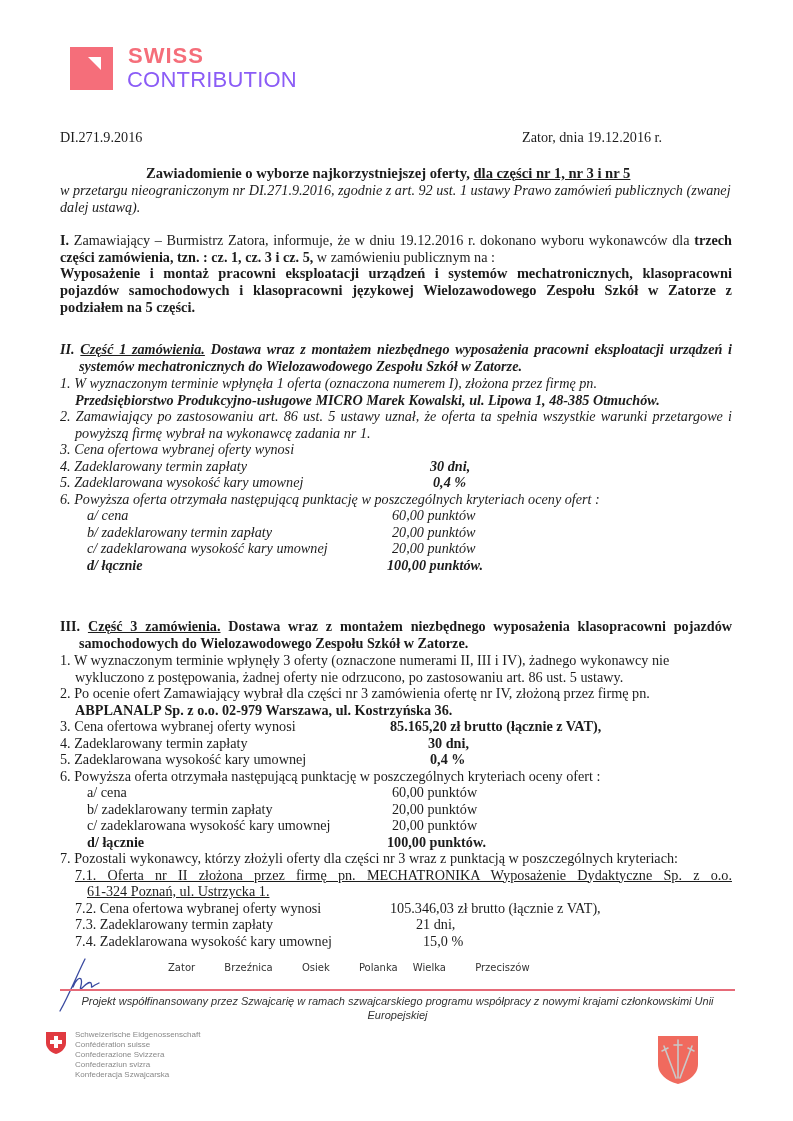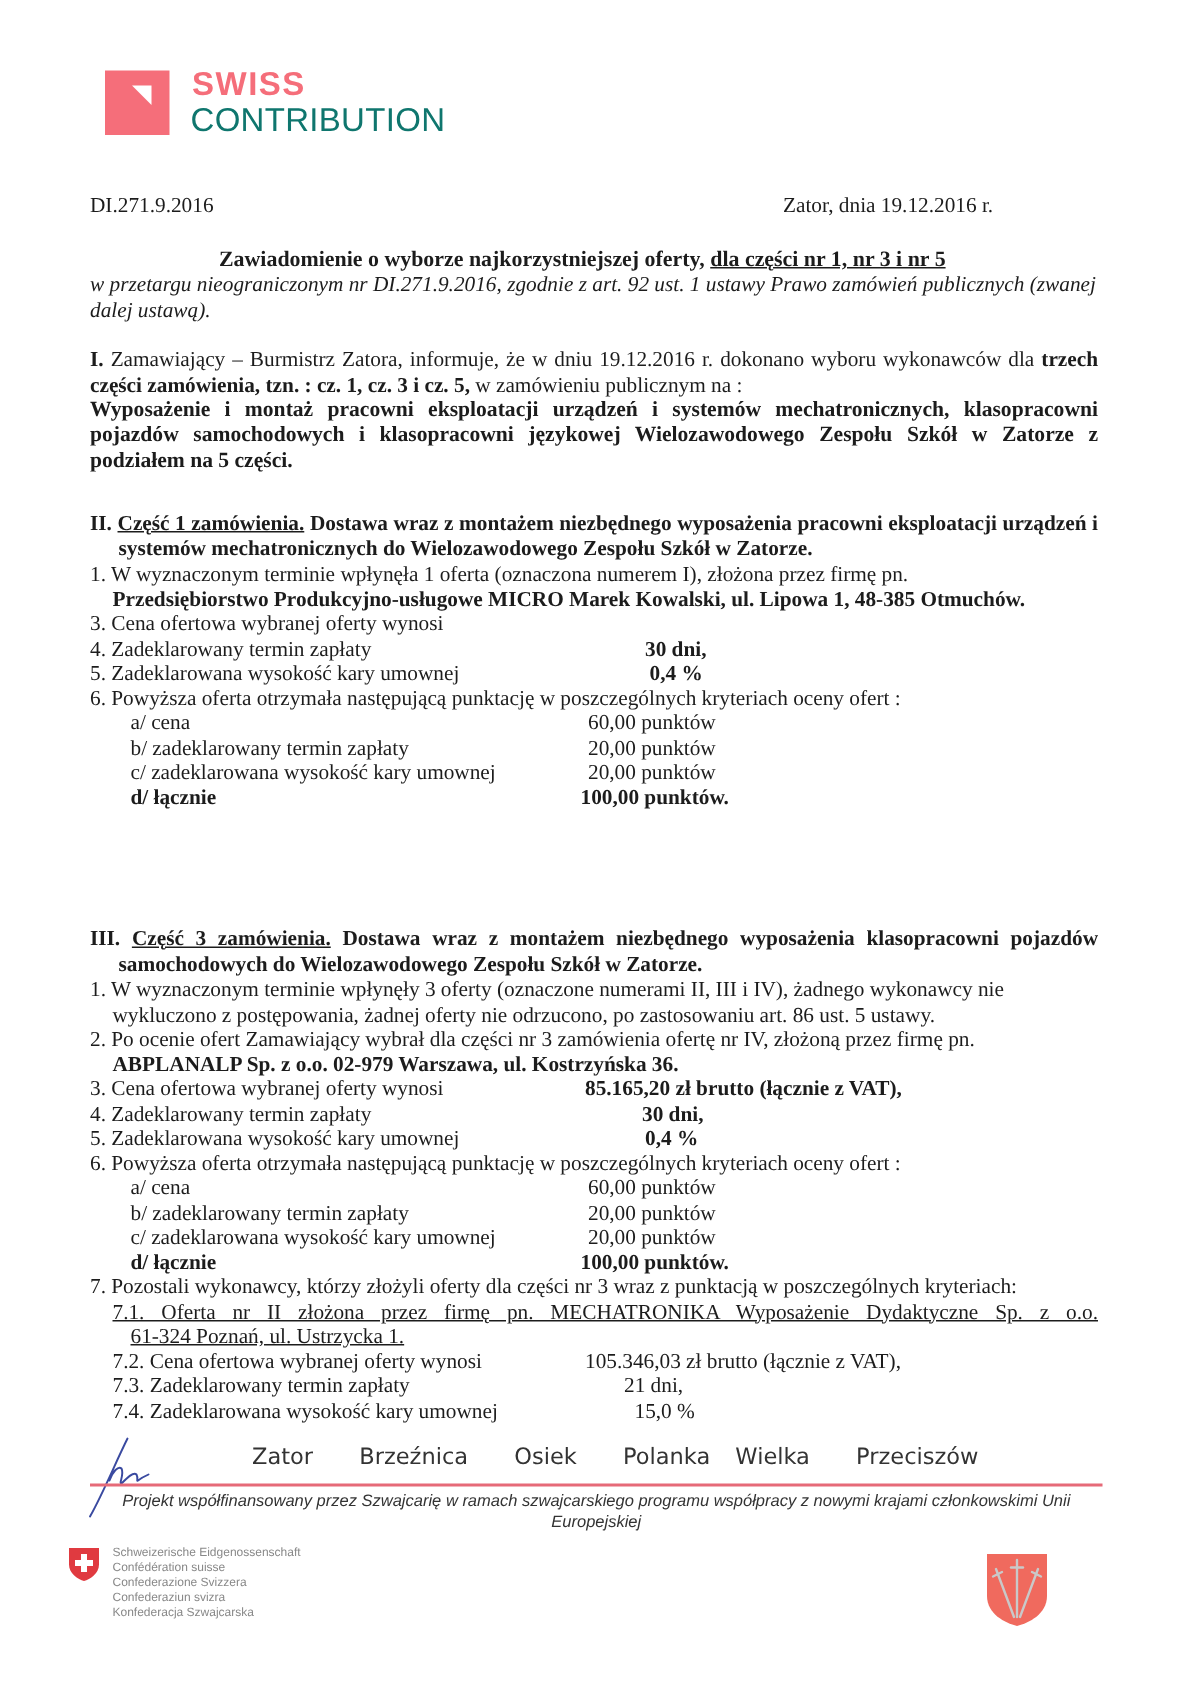--- a/index.html
+++ b/index.html
@@ -3,21 +3,21 @@
 <meta charset="utf-8">
 <style>
   html, body { margin:0; padding:0; background:#ffffff; }
   body { width:793px; height:1121px; position:relative; overflow:hidden; font-family:"Liberation Serif", serif; color:#1c1c1c; }
   .abs { position:absolute; }
 
   
   .logo-square { left:70px; top:47px; width:43px; height:43px; background:#f56e7a; }
   .logo-square svg { position:absolute; left:0; top:0; }
   .logo-swiss { left:128px; top:44px; font-family:"Liberation Sans", sans-serif; font-weight:bold; font-size:22px; color:#f56e7a; letter-spacing:1px; line-height:24px; }
-  .logo-contrib { left:127px; top:68px; font-family:"Liberation Sans", sans-serif; font-size:22px; color:#0f766e; line-height:24px; letter-spacing:0.2px; }
+  .logo-contrib { left:127px; top:68px; font-family:"Liberation Sans", sans-serif; font-size:22px; color:#8b5cf6; line-height:24px; letter-spacing:0.2px; }
 
   .t { font-size:14.2px; line-height:16.5px; white-space:nowrap; }
   .b { font-weight:bold; }
   .i { font-style:italic; }
   .u { text-decoration:underline; }
 
   .ref { left:60px; top:129px;text-align:center; }
   .date { left:522px; top:129px; }
   .title { left:146px; top:165px; font-size:14.6px; }
   .subtitle { left:60px; top:182px; width:672px; white-space:normal; }
@@ -25,21 +25,21 @@
   .sec1 { left:60px; top:232px; width:672px; }
   .sec1 p, .sec2 p, .sec3 p { margin:0; }
 
   .row { display:flex; }
   .c1 { width:330px; }
   .c2 { flex:1; }
   .ind { padding-left:15px; }
   .ind2 { padding-left:27px; }
 
   .footer-line { left:60px; top:989px; width:675px; height:2px; background:#e66a78; }
-  .footer-towns { left:168px; top:962px; font-family:"DejaVu Sans", sans-serif; font-size:15px; color:#333; word-spacing:12px;text-align:right; }
+  .footer-towns { left:168px; top:962px; font-family:"DejaVu Sans", sans-serif; font-size:10px; color:#333; word-spacing:12px;text-align:right; }
   .footer-towns span { margin-right:14px; }
   .footer-proj { left:60px; top:994px; width:675px; text-align:center; font-family:"Liberation Sans", sans-serif; font-style:italic; font-size:11px; line-height:14px; color:#333; }
 
   .swiss-text { left:75px; top:1030px; font-family:"Liberation Sans", sans-serif; font-size:8px; line-height:10px; color:#888; }
   .swiss-shield { left:45px; top:1031px; }
   .coat { left:656px; top:1034px; }
   .sig { left:55px; top:955px; }
 </style>
 </head>
 <body>
@@ -64,28 +64,29 @@
 <div class="abs t sec1" style="white-space:normal;">
   <p style="text-align:justify;">
     <span class="b">I.</span>
     <span>Zamawiający – Burmistrz Zatora, informuje, że w dniu 19.12.2016 r. dokonano wyboru wykonawców dla</span>
     <span class="b">trzech części zamówienia, tzn. : cz. 1, cz. 3 i cz. 5,</span>
     <span>w zamówieniu publicznym na :</span>
   </p>
   <p class="b" style="text-align:justify; font-size:14.4px; line-height:17px;">Wyposażenie i montaż pracowni eksploatacji urządzeń i systemów mechatronicznych, klasopracowni pojazdów samochodowych i klasopracowni językowej Wielozawodowego Zespołu Szkół w Zatorze z podziałem na 5 części.</p>
 </div>
 
-<div class="abs t sec2" style="left:60px; top:341px; width:672px; white-space:normal;">
+<div class="abs t sec2" style="left:60px; top:341px; width:672px; white-space:normal;font-style:italic;">
   <p class="b" style="text-align:justify; padding-left:19px; text-indent:-19px; line-height:17px;">
     <span>II.</span>
     <span class="u">Część 1 zamówienia.</span>
     <span>Dostawa wraz z montażem niezbędnego wyposażenia pracowni eksploatacji urządzeń i systemów mechatronicznych do Wielozawodowego Zespołu Szkół w Zatorze.</span>
   </p>
   <p style="text-align:justify;">1. W wyznaczonym terminie wpłynęła 1 oferta (oznaczona numerem I), złożona przez firmę pn.</p>
   <p class="b ind">Przedsiębiorstwo Produkcyjno-usługowe MICRO Marek Kowalski, ul. Lipowa 1, 48-385 Otmuchów.</p>
+  <p style="text-align:justify; padding-left:15px; text-indent:-15px;">2. Zamawiający po zastosowaniu art. 86 ust. 5 ustawy uznał, że oferta ta spełnia wszystkie warunki przetargowe i powyższą firmę wybrał na wykonawcę zadania nr 1.</p>
 
   <div class="row">
       <div class="c1">3. Cena ofertowa wybranej oferty wynosi</div>
     </div>
   <div class="row">
       <div class="c1">4. Zadeklarowany termin zapłaty</div>
       <div class="c2 b" style="padding-left:40px;">30 dni,</div>
     </div>
   <div class="row">
       <div class="c1">5. Zadeklarowana wysokość kary umownej</div>

